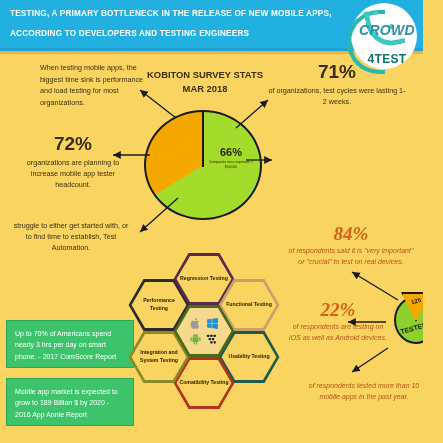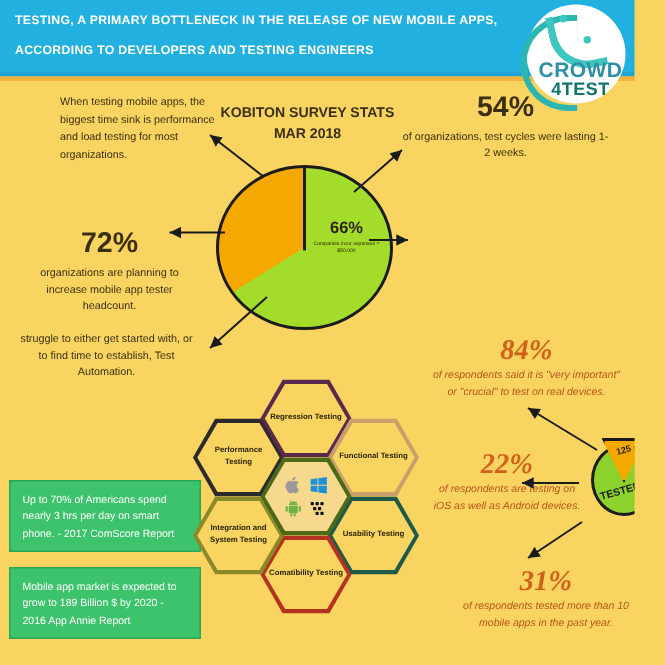--- a/index.html
+++ b/index.html
@@ -44,22 +44,22 @@
   }
   .logo .swoosh{
     position:absolute;left:22px;top:6px;width:30px;height:34px;
     border-left:5px solid #3ec6c0;border-bottom:5px solid #3ec6c0;
     border-radius:0 0 0 26px;transform:rotate(-12deg);
   }
   .logo .dot{position:absolute;width:5px;height:5px;border-radius:50%;background:#3ec6c0;}
   .logo .dot1{left:28px;top:8px;}
   .logo .dot2{left:44px;top:22px;}
   .logo .t1{
-    position:absolute;left:10px;top:36px;width:64px;text-align:center;
-    color:#2f8fa8;font-weight:bold;font-size:14px;letter-spacing:.3px;
+    position:absolute;left:10px;top:20px;width:64px;text-align:center;
+    color:#2f8fa8;font-weight:bold;font-size:14px;font-style:italic;letter-spacing:.3px;
   }
   .logo .t2{
     position:absolute;left:10px;top:50px;width:64px;text-align:center;
     color:#0f766e;font-weight:bold;font-size:12px;letter-spacing:.3px;
   }
 
   
   .blk{position:absolute;}
   .pct{
     font-weight:bold;color:#3a2f10;text-align:center;line-height:1;
@@ -195,47 +195,46 @@
     <div>MAR 2018</div>
   </div>
   <div class="pie">
     <div class="divider"></div>
   </div>
   <div class="pieLabel lbl66">
     <div class="big">66%</div>
     <div class="sm">Companies incur expenses &gt; $50,000</div>
   </div>
 
-  <div class="blk" style="left:14px;top:153px;width:118px;">
+  <div class="blk" style="left:14px;top:134px;width:118px;">
     <div class="pct pct-lg">72%</div>
     <div class="desc" style="margin-top:4px;">organizations are planning to increase mobile app tester headcount.</div>
   </div>
 
   <div class="blk" style="left:10px;top:216px;width:122px;">
     <div class="desc" style="margin-top:4px;">struggle to either get started with, or to find time to establish, Test Automation.</div>
   </div>
 
   <div class="blk" style="left:268px;top:62px;width:138px;">
-    <div class="pct pct-lg">54%</div>
+    <div class="pct pct-lg">71%</div>
     <div class="desc" style="margin-top:4px;">of organizations, test cycles were lasting 1-2 weeks.</div>
   </div>
 
 
   <div class="blk" style="left:288px;top:224px;width:126px;">
     <div class="pct pct-rust">84%</div>
     <div class="desc-rust" style="margin-top:3px;">of respondents said it is "very important" or "crucial" to test on real devices.</div>
   </div>
 
   <div class="blk" style="left:286px;top:300px;width:104px;">
     <div class="pct pct-rust">22%</div>
     <div class="desc-rust" style="margin-top:3px;">of respondents are testing on iOS as well as Android devices.</div>
   </div>
 
   <div class="blk" style="left:300px;top:378px;width:128px;">
-    <div class="pct pct-rust">31%</div>
     <div class="desc-rust" style="margin-top:3px;">of respondents tested more than 10 mobile apps in the past year.</div>
   </div>
 
   <div class="gbox gbox1">Up to 70% of Americans spend nearly 3 hrs per day on smart phone. - 2017 ComScore Report</div>
   <div class="gbox gbox2">Mobile app market is expected to grow to 189 Billion $ by 2020 - 2016 App Annie Report</div>
 
   <div class="hexwrap">
     <div class="hex hx-per">
       <div class="inner">
           <div class="tx">Performance Testing</div>

